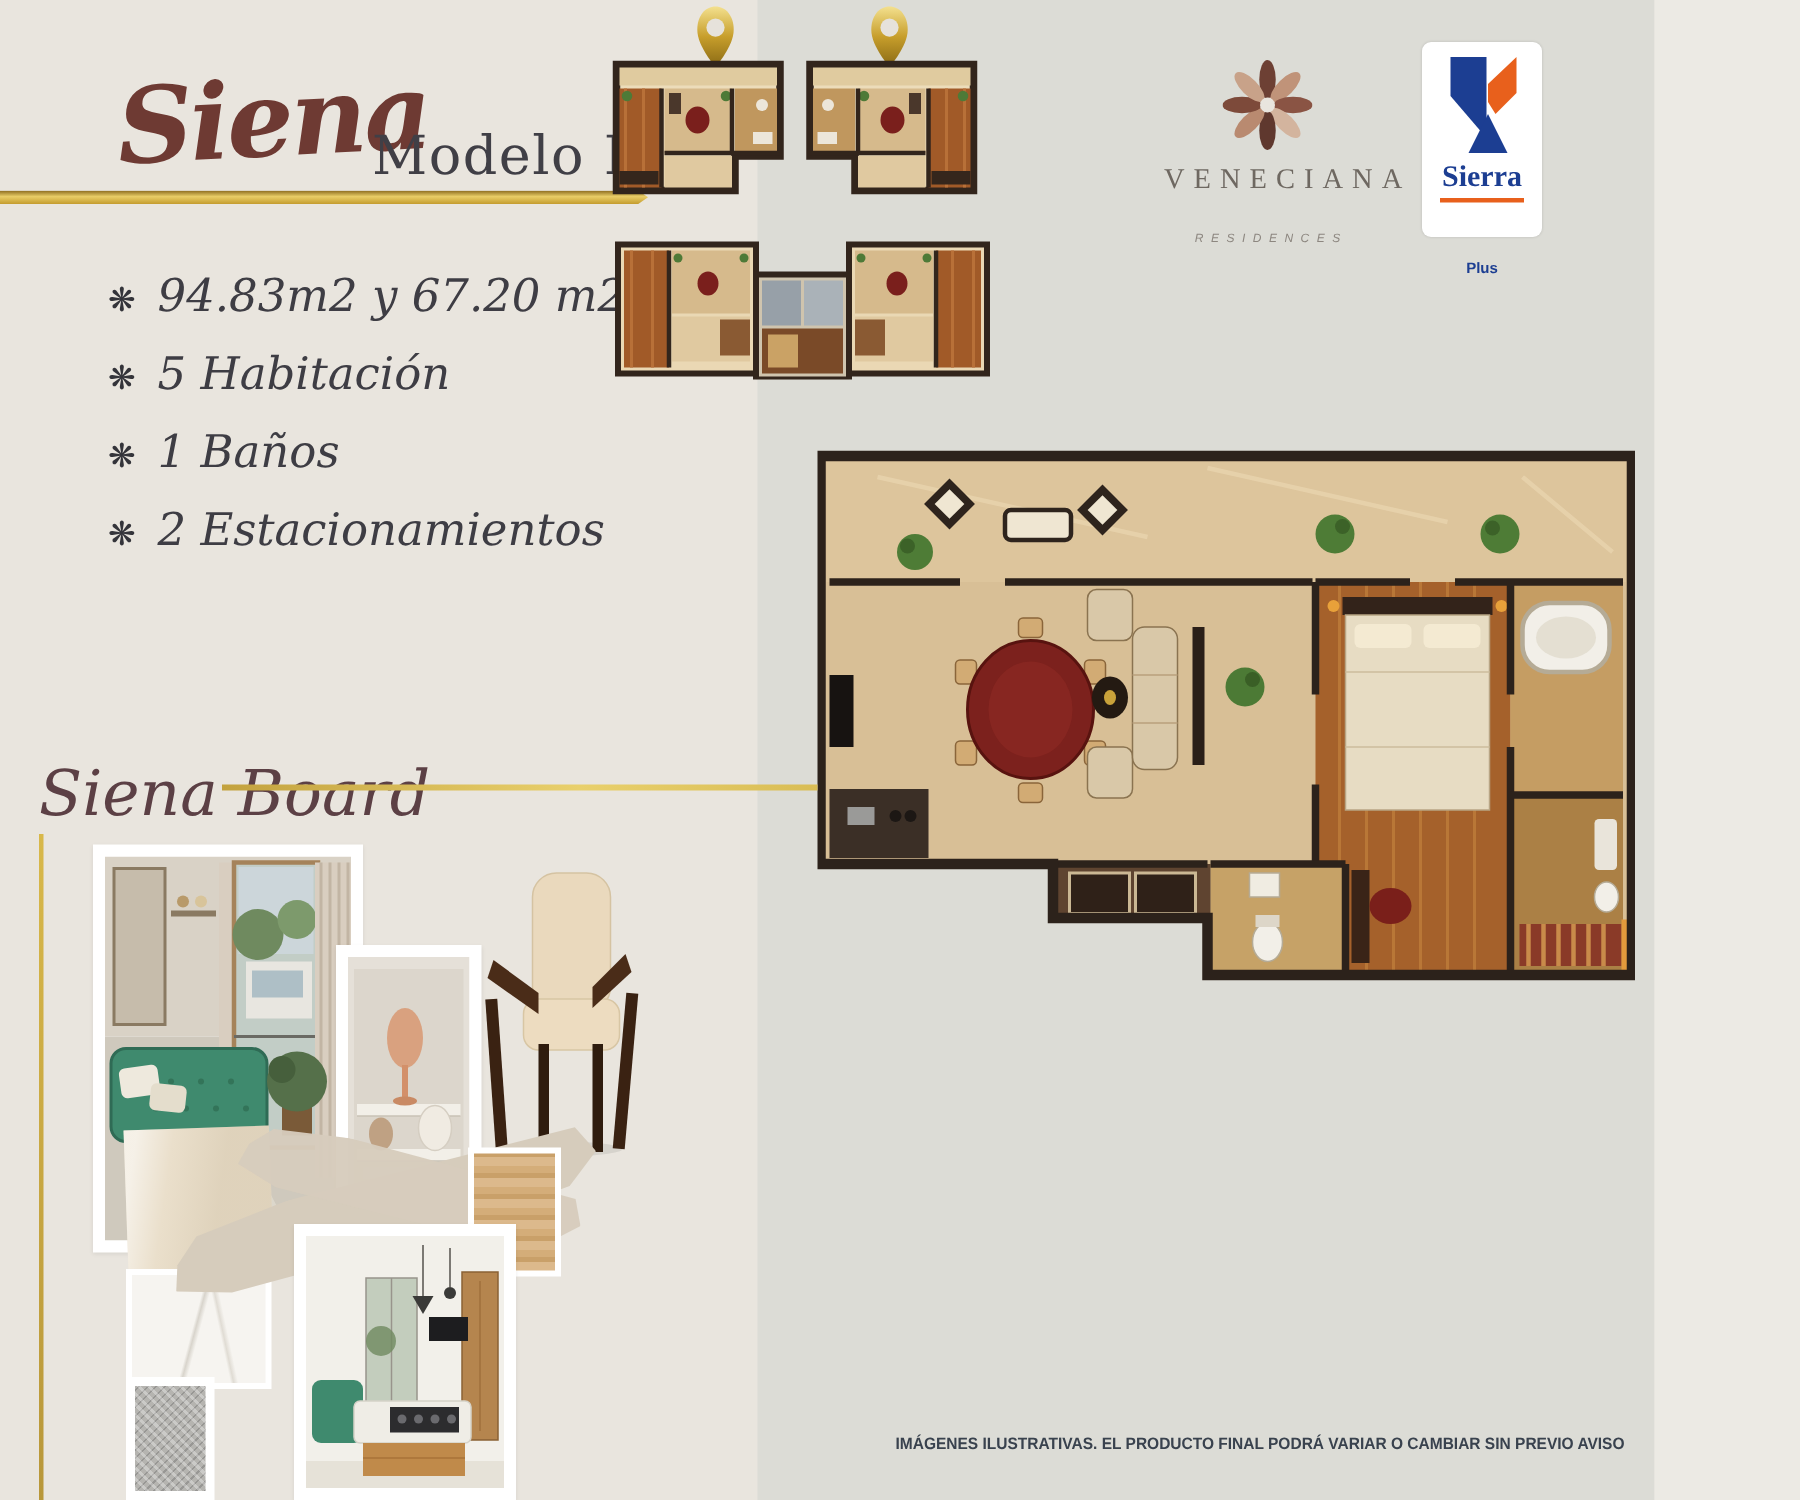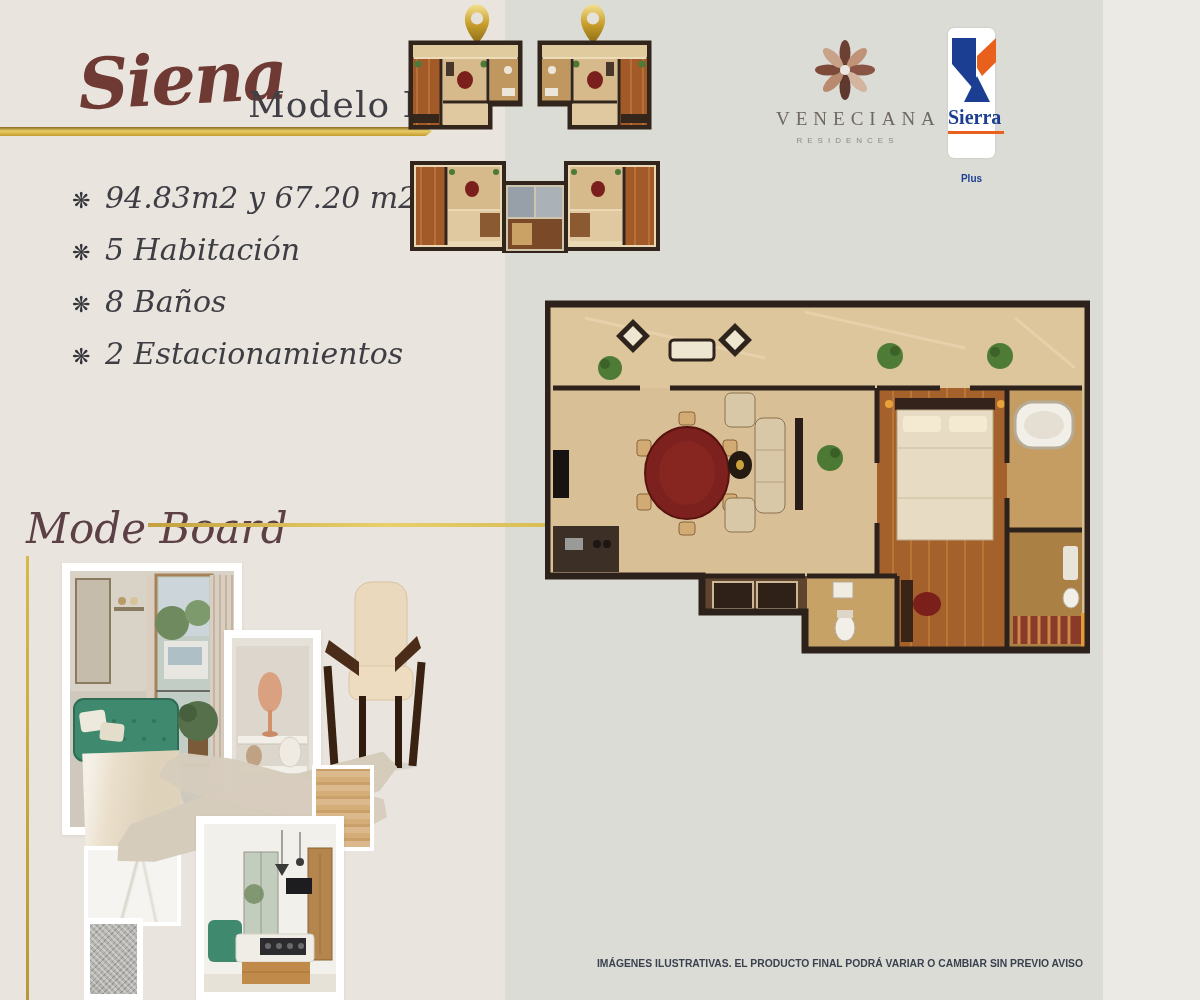--- a/index.html
+++ b/index.html
@@ -58,24 +58,24 @@
   }
 
   
   .veneciana { left:770px; top:40px; width:150px; text-align:center; }
   .veneciana .vname {
     margin-top:4px;
     font-family:"Liberation Serif","DejaVu Serif",serif;
     font-size:19px; color:#6e6861; letter-spacing:6px; text-indent:6px;
   }
   .veneciana .vtag {
-    margin-top:6px; font-size:8px; color:#8d8780; letter-spacing:5px; text-indent:5px;
+    margin-top:23px; font-size:8px; color:#8d8780; letter-spacing:5px; text-indent:5px;font-style:italic;
   }
   .sierra-card {
-    left:948px; top:28px; width:47px; height:130px; background:#ffffff;
+    left:948px; top:28px; width:80px; height:130px; background:#ffffff;
     border-radius:6px; text-align:center; box-shadow:0 0 2px rgba(0,0,0,.15);
   }
   .sierra-name {
     font-family:"Liberation Serif","DejaVu Serif",serif; font-weight:bold;
     font-size:20px; color:#1c3e92; margin-top:-2px;
   }
   .sierra-rule { width:56px; height:3px; background:#e8601c; margin:2px auto 1px auto; }
   .sierra-sub { font-size:10px; font-weight:bold; color:#1c3e92;margin-top:39px; }
 
   
@@ -126,21 +126,21 @@
   <div class="feature">
     <span class="mark">❋</span>
     <span class="lbl">94.83m2 y 67.20 m2</span>
   </div>
   <div class="feature">
     <span class="mark">❋</span>
     <span class="lbl">5 Habitación</span>
   </div>
   <div class="feature">
     <span class="mark">❋</span>
-    <span class="lbl">8 Baños</span>
+    <span class="lbl">1 Baños</span>
   </div>
   <div class="feature">
     <span class="mark">❋</span>
     <span class="lbl">2 Estacionamientos</span>
   </div>
 </div>
 
 <svg class="abs" style="left:463px; top:2px;" width="28" height="44" viewBox="0 0 30 46">
   <defs>
     <linearGradient id="goldpin" x1="0" y1="0" x2="0" y2="1">
@@ -353,21 +353,21 @@
       <line x1="462" y1="200" x2="462" y2="352"></line>
     <line x1="462" y1="232" x2="537" y2="232"></line>
     <line x1="262" y1="278" x2="352" y2="278"></line>
     <line x1="352" y1="278" x2="352" y2="352"></line>
     <line x1="157" y1="278" x2="260" y2="278"></line>
   </g>
 
   <path d="M2,6 H543 V352 H260 V314 H157 V278 H2 Z" fill="none" stroke="#2c221b" stroke-width="7" stroke-linejoin="miter"></path>
 </svg>
 
-<div class="abs modeboard-title">Mode Board</div>
+<div class="abs modeboard-title">Siena Board</div>
 <div class="abs mode-line"></div>
 <div class="abs vert-line"></div>
 
 <div class="abs photo p-living">
   <svg width="164" height="256" viewBox="0 0 164 256">
     <rect width="164" height="120" fill="#d9d2c6"></rect>
     <rect y="120" width="164" height="136" fill="#cfc9bd"></rect>
     <path d="M20,140 L60,250 M60,135 L120,250" stroke="#e2ddd2" stroke-width="6" opacity=".7"></path>
     <rect x="6" y="8" width="34" height="104" fill="#c6bcab" stroke="#8a7a62" stroke-width="2"></rect>
     <rect x="44" y="36" width="30" height="4" fill="#8a7a62"></rect>

